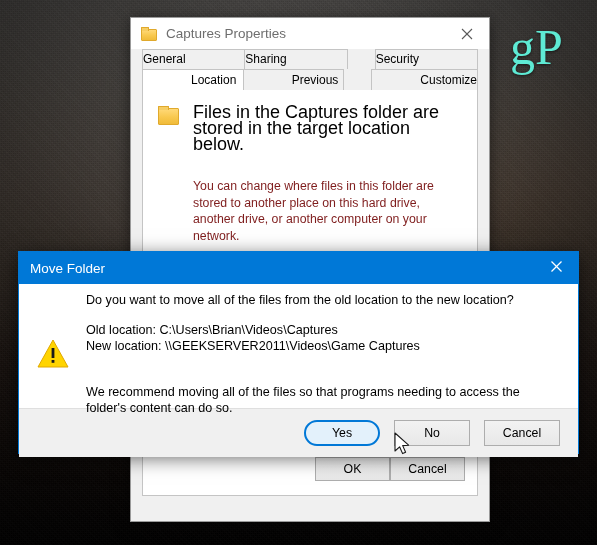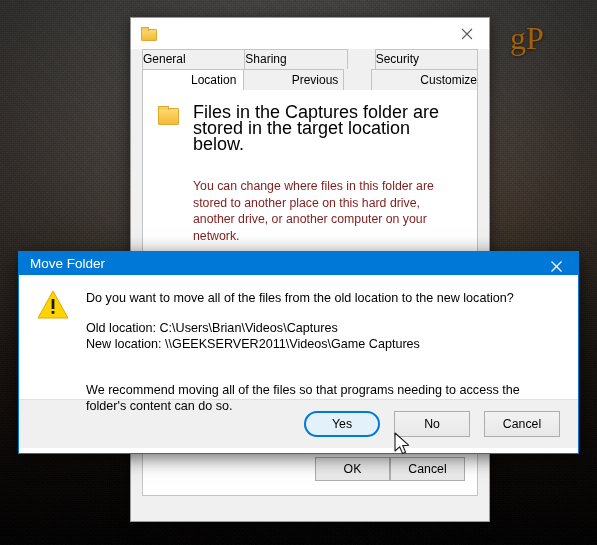--- a/index.html
+++ b/index.html
@@ -50,22 +50,22 @@
     background: radial-gradient(ellipse 95% 85% at 50% 30%, rgba(0,0,0,0) 35%, rgba(0,0,0,0.55) 100%);
     pointer-events: none;
   }
 
   
   #watermark {
     position: absolute;
     left: 510px;
     top: 22px;
     font-family: "Liberation Serif", serif;
-    font-size: 32px;
-    color: #a16207;
+    font-size: 50px;
+    color: #5eead4;
     letter-spacing: 0px;
     line-height: 1;
     text-shadow: 0 1px 3px rgba(0,0,0,0.6);
     user-select: none;
   }
 
   
   .win-dialog {
     position: absolute;
     background: #ffffff;
@@ -254,21 +254,21 @@
   #move-dialog {
     left: 18px;
     top: 251px;
     width: 561px;
     height: 203px;
     border: 1px solid #0078d7;
     background: #ffffff;
     box-shadow: 0 4px 18px rgba(0,0,0,0.6);
   }
   #move-titlebar {
-    height: 23px;
+    height: 32px;
     background: #0078d7;
     display: flex;
     align-items: center;
     position: relative;
   }
   #move-title-text {
     margin-left: 11px;
     font-size: 13.5px;
     color: #ffffff;
     font-family: "Liberation Sans", sans-serif;
@@ -281,20 +281,21 @@
     align-items: center;
     justify-content: center;
     cursor: default;
   }
   #move-body {
     height: 124px;
     background: #ffffff;
     padding: 15px 18px 0 18px;
     display: flex;
     box-sizing: border-box;
+    align-items: center;
   }
   #warn-icon {
     width: 32px;
     height: 30px;
     flex: none;
     margin-top: 0px;
   }
   #move-text-block {
     margin-left: 17px;
     font-size: 12.6px;
@@ -341,20 +342,21 @@
 
 <div id="watermark">gP</div>
 
 <div class="win-dialog" id="props-dialog">
 
   <div id="props-titlebar">
     <span id="props-folder-icon" class="folder-glyph">
       <span class="fb"></span>
         <span class="ft"></span>
     </span>
+    <span id="props-title-text">Captures Properties</span>
     <div id="props-close-btn">
       <svg width="12" height="12" viewBox="0 0 12 12">
         <line x1="1" y1="1" x2="11" y2="11" stroke="#5a5a5a" stroke-width="1.1"></line>
         <line x1="11" y1="1" x2="1" y2="11" stroke="#5a5a5a" stroke-width="1.1"></line>
       </svg>
     </div>
   </div>
 
   <div id="props-tabstrip">
     <div class="tab-row row1">

